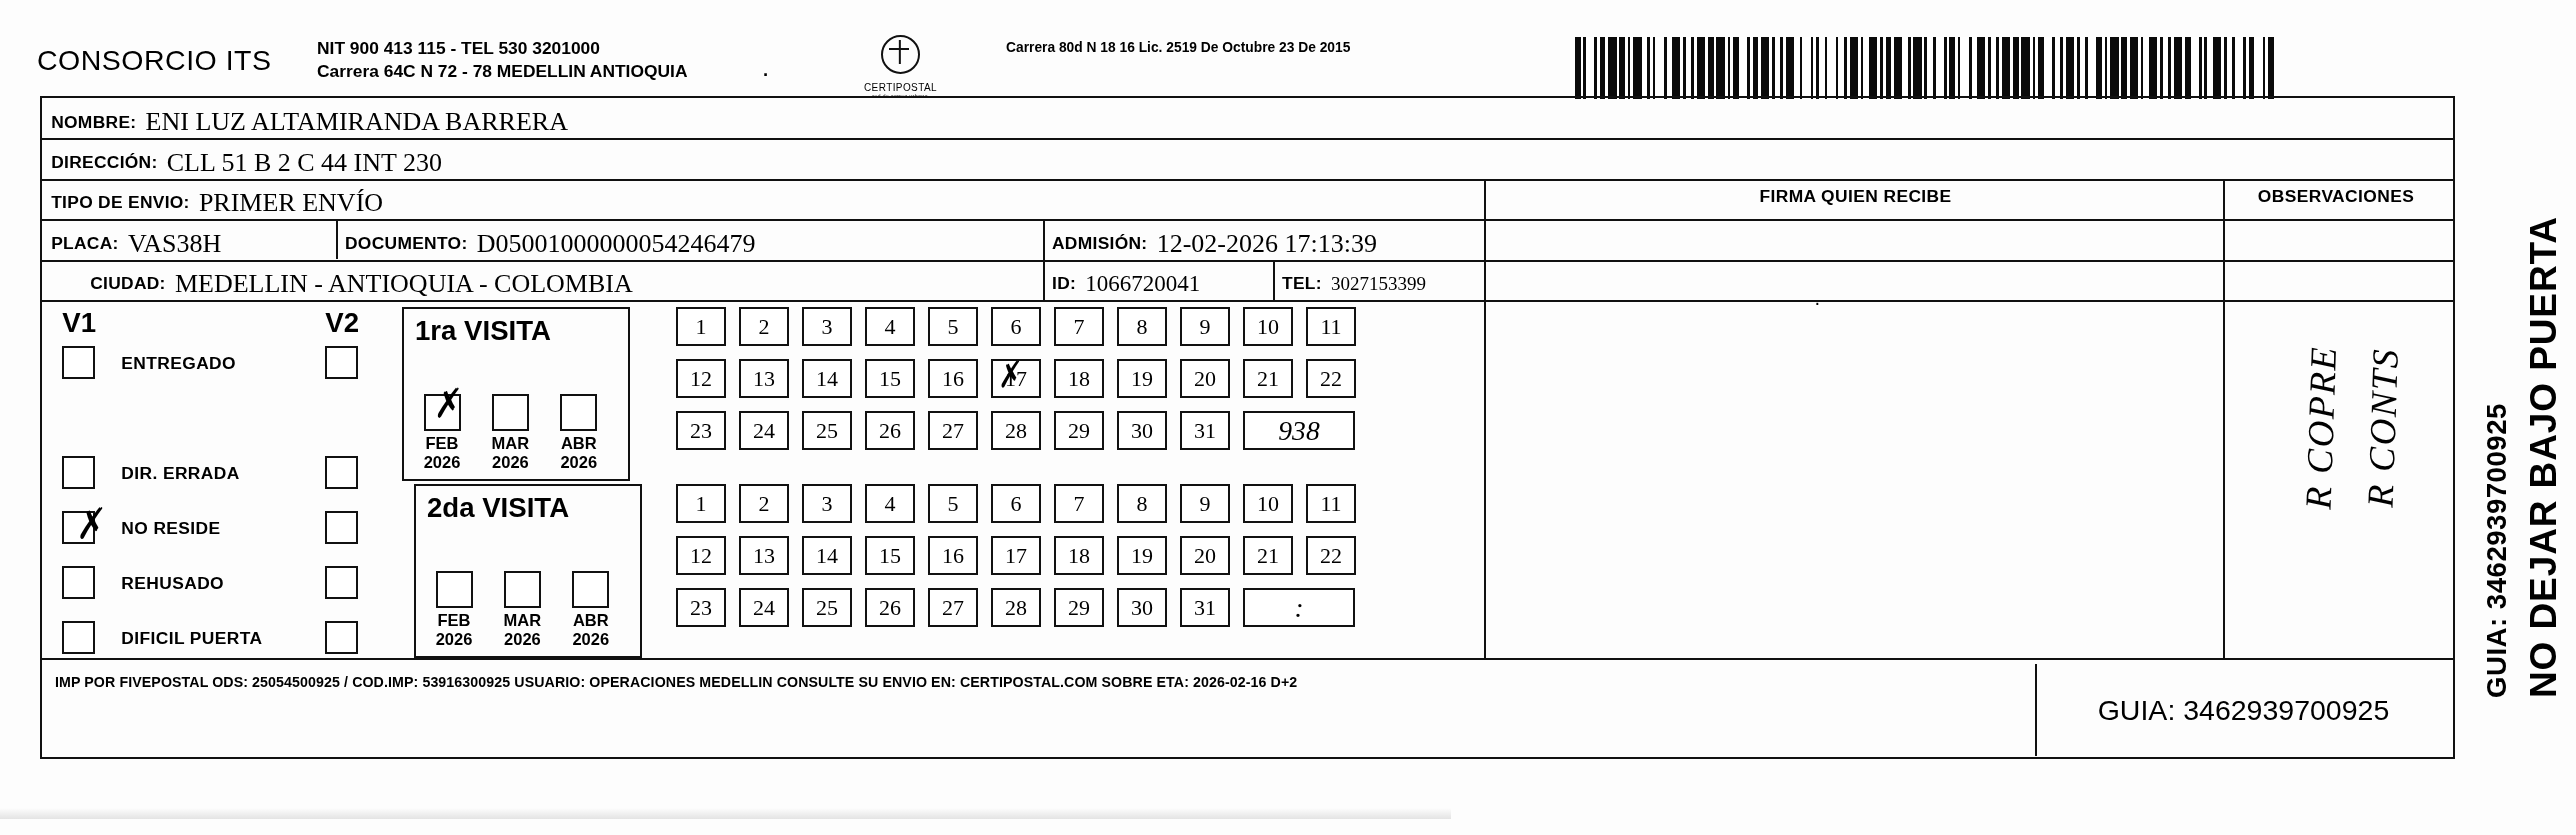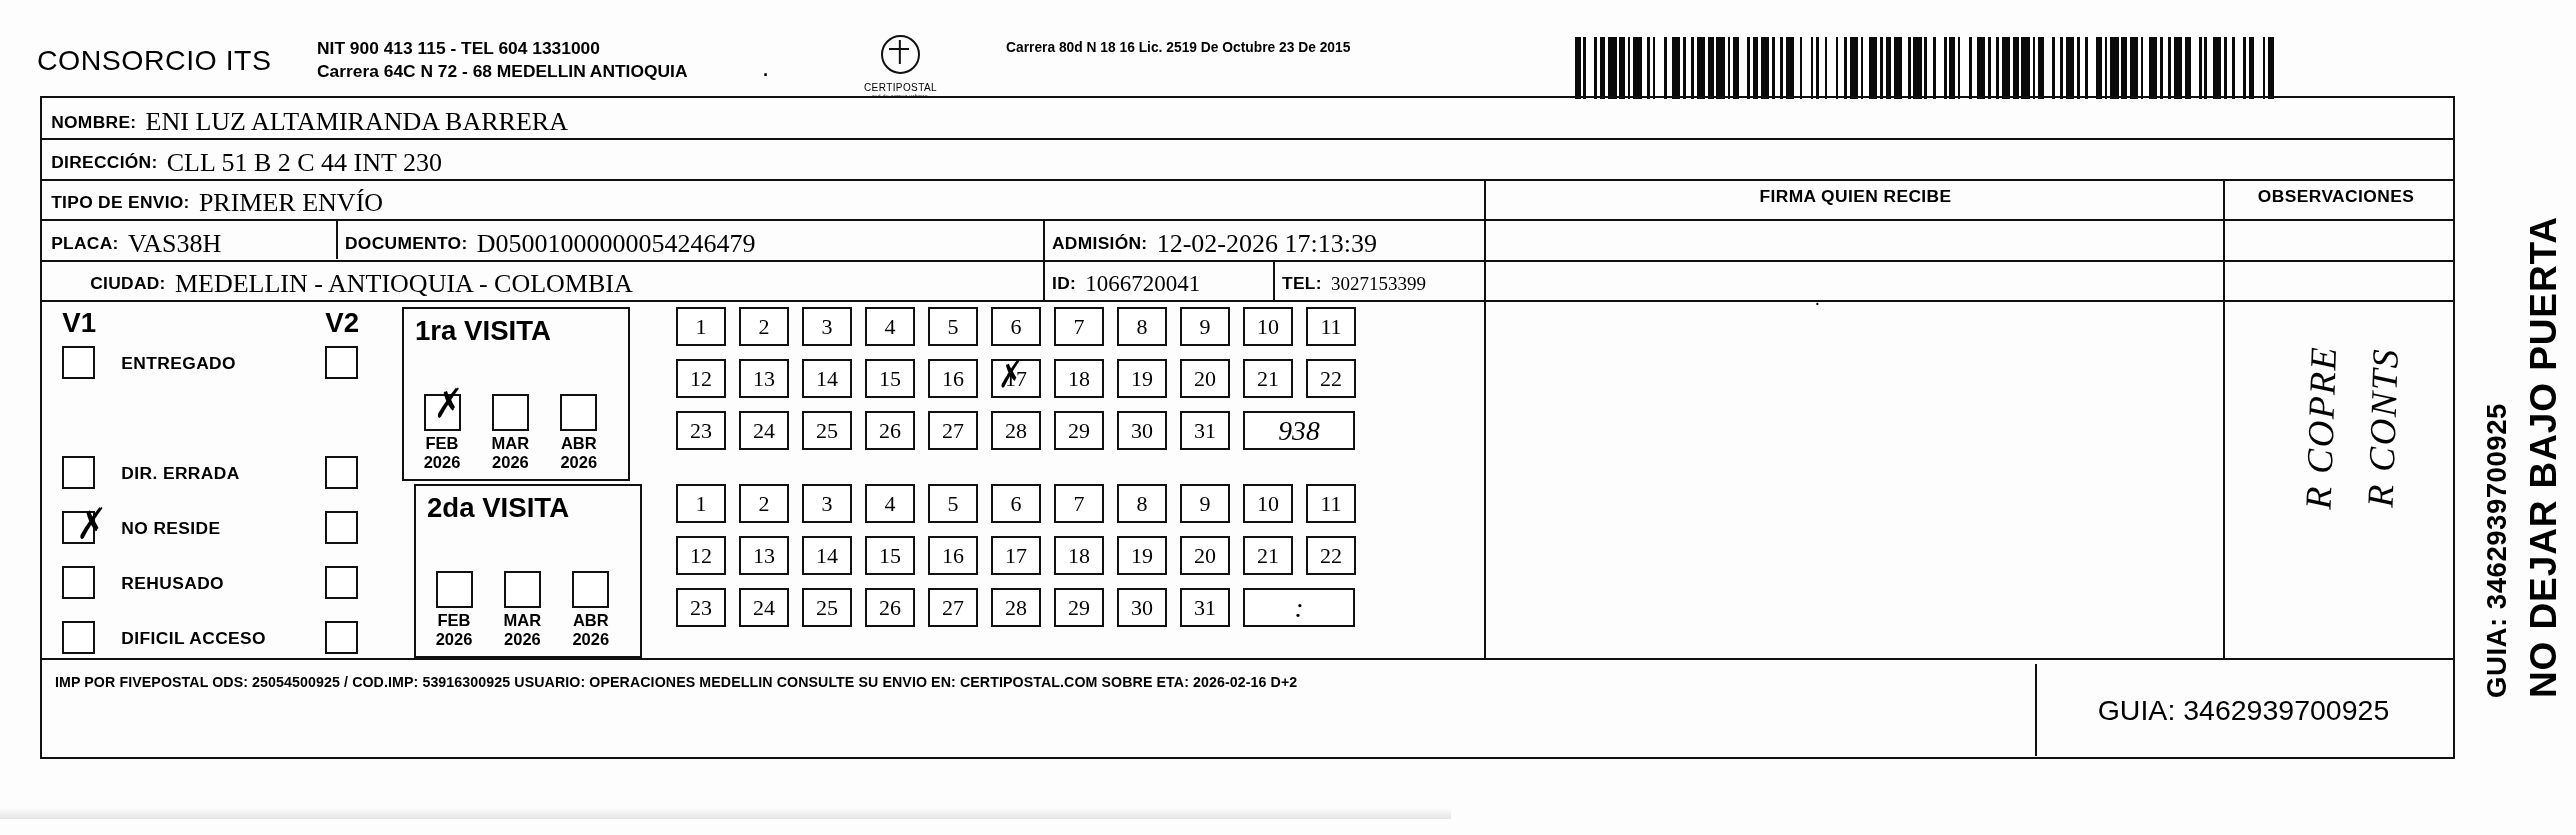--- a/index.html
+++ b/index.html
@@ -425,22 +425,22 @@
 </style>
 </head>
 <body>
 
 <div class="sheet">
 
   <div class="header">
     <div class="consorcio">CONSORCIO ITS</div>
 
     <div class="nit-block">
-      <div>NIT 900 413 115 - TEL 604 1331000</div>
-      <div>Carrera 64C N 72 - 68 MEDELLIN ANTIOQUIA</div>
+      <div>NIT 900 413 115 - TEL 530 3201000</div>
+      <div>Carrera 64C N 72 - 78 MEDELLIN ANTIOQUIA</div>
     </div>
 
     <div class="dot-mark">·</div>
 
     <div class="logo">
       <div class="logo-circle"></div>
       <div class="logo-name">CERTIPOSTAL</div>
       <div class="logo-sub">red de correo urbano</div>
     </div>
 
@@ -690,21 +690,21 @@
           <div class="status-name">NO RESIDE</div>
           <div class="cbox right"></div>
         </div>
         <div class="status-row" style="top: 259px;">
           <div class="cbox left"></div>
           <div class="status-name">REHUSADO</div>
           <div class="cbox right"></div>
         </div>
         <div class="status-row" style="top: 314px;">
           <div class="cbox left"></div>
-          <div class="status-name">DIFICIL ACCESO</div>
+          <div class="status-name">DIFICIL PUERTA</div>
           <div class="cbox right"></div>
         </div>
       </div>
 
     <div class="visit-box visit-1" id="visit-box-1">
       <div class="visit-title">1ra VISITA</div>
       <div class="month-row" id="months-1">
           <div class="month">
             <div class="mbox">
               <span class="xmark" style="left: 5.5px; top: -9.2px; font-size: 35px;">✗</span>

